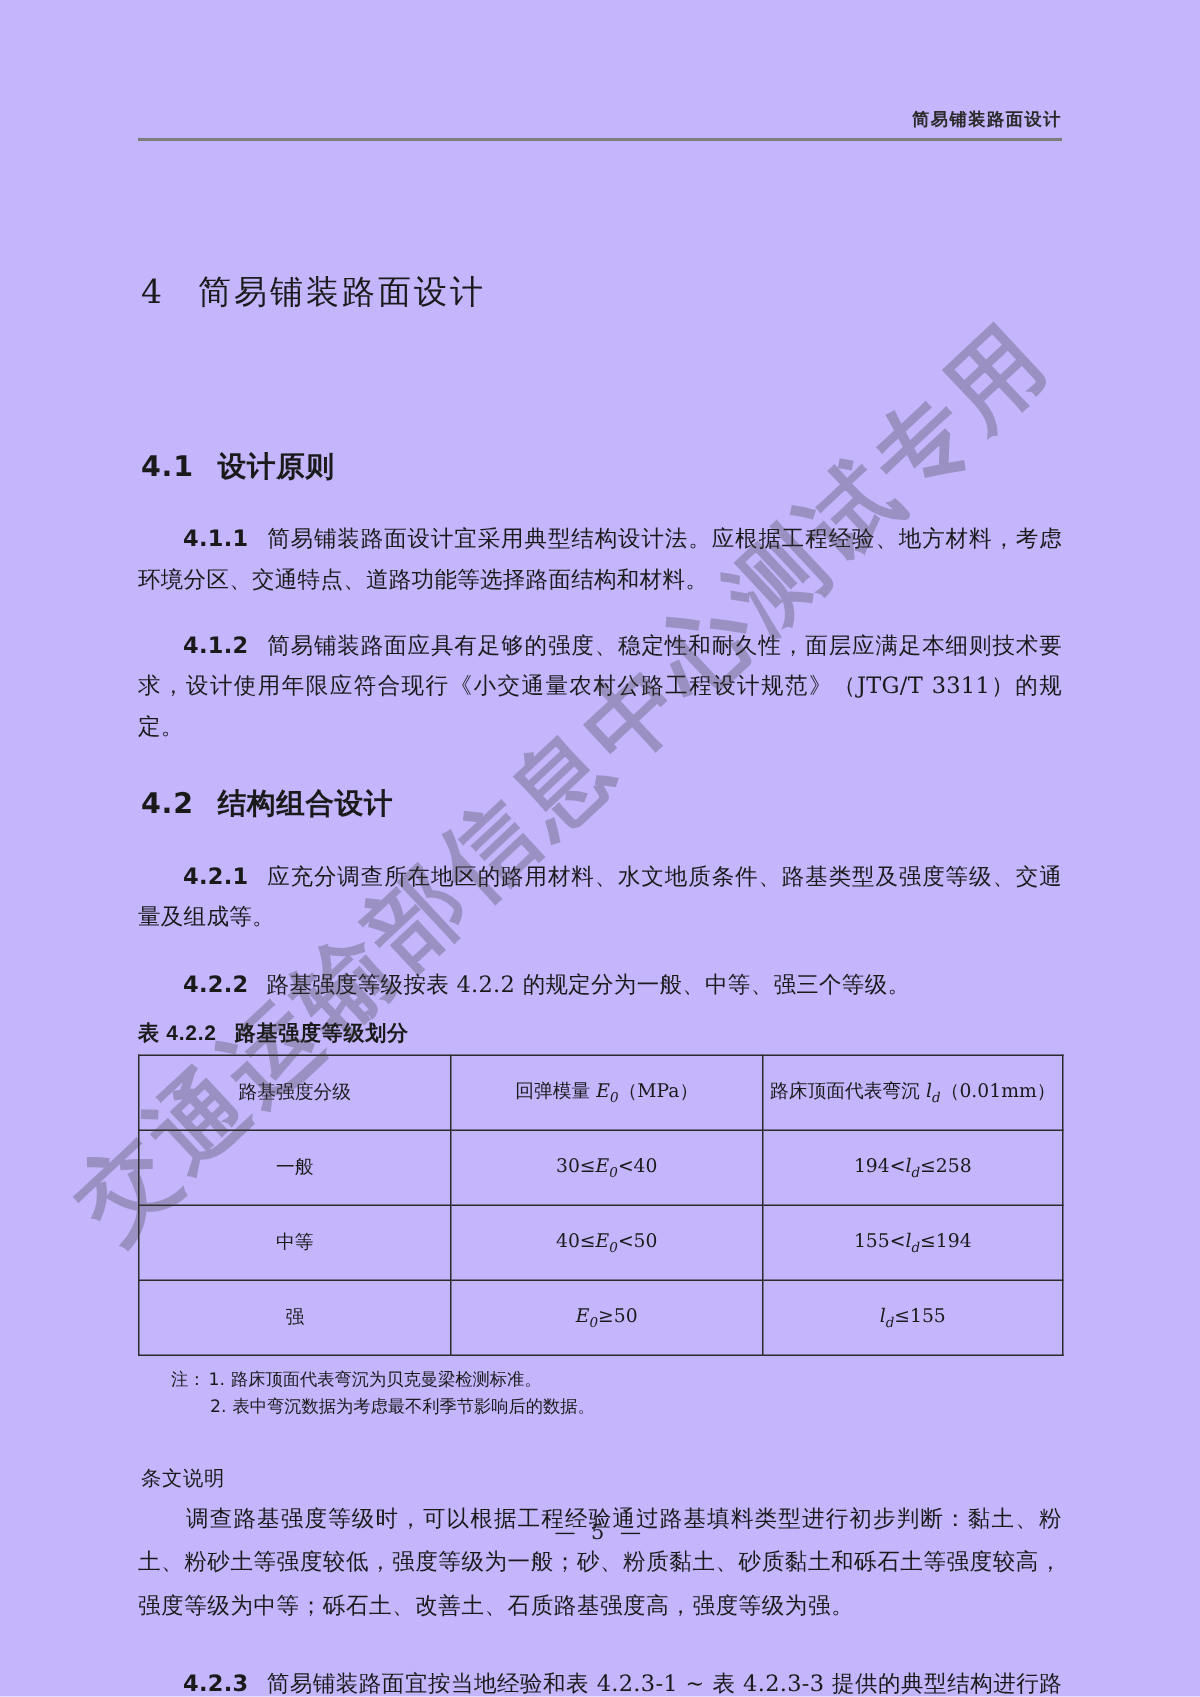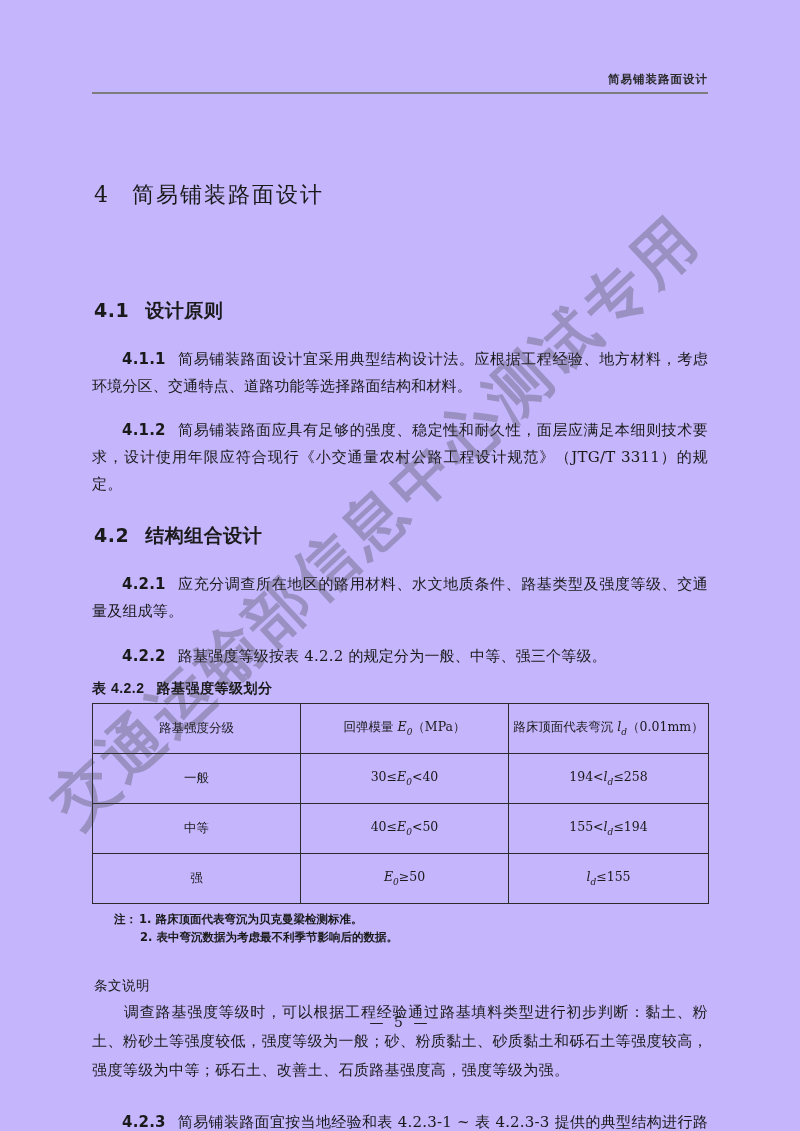--- a/index.html
+++ b/index.html
@@ -152,21 +152,21 @@
   .mathvar { font-style: italic; font-family: "DejaVu Serif","Liberation Serif",serif; }
   .sub { font-size: 0.72em; vertical-align: sub; font-style: italic; }
 
   .notes {
     margin-top: 6px;
     font-size: 11.5px;
     line-height: 1.65;
     font-family: "DejaVu Sans", "Liberation Sans", sans-serif;
     padding-left: 22px;
   }
-  .notes .note-row { display: block; font-weight: bold; }
+  .notes .note-row { display: block; }
   .notes .note-lead { margin-right: 2px; }
   .notes .note-idx { margin-right: 4px; }
   .note-indent { padding-left: 26px; }
 
   
   .explain-head {
     font-family: "DejaVu Sans", "Liberation Sans", sans-serif;
     font-size: 13.5px;
     font-weight: 400;
     letter-spacing: 0.5px;

